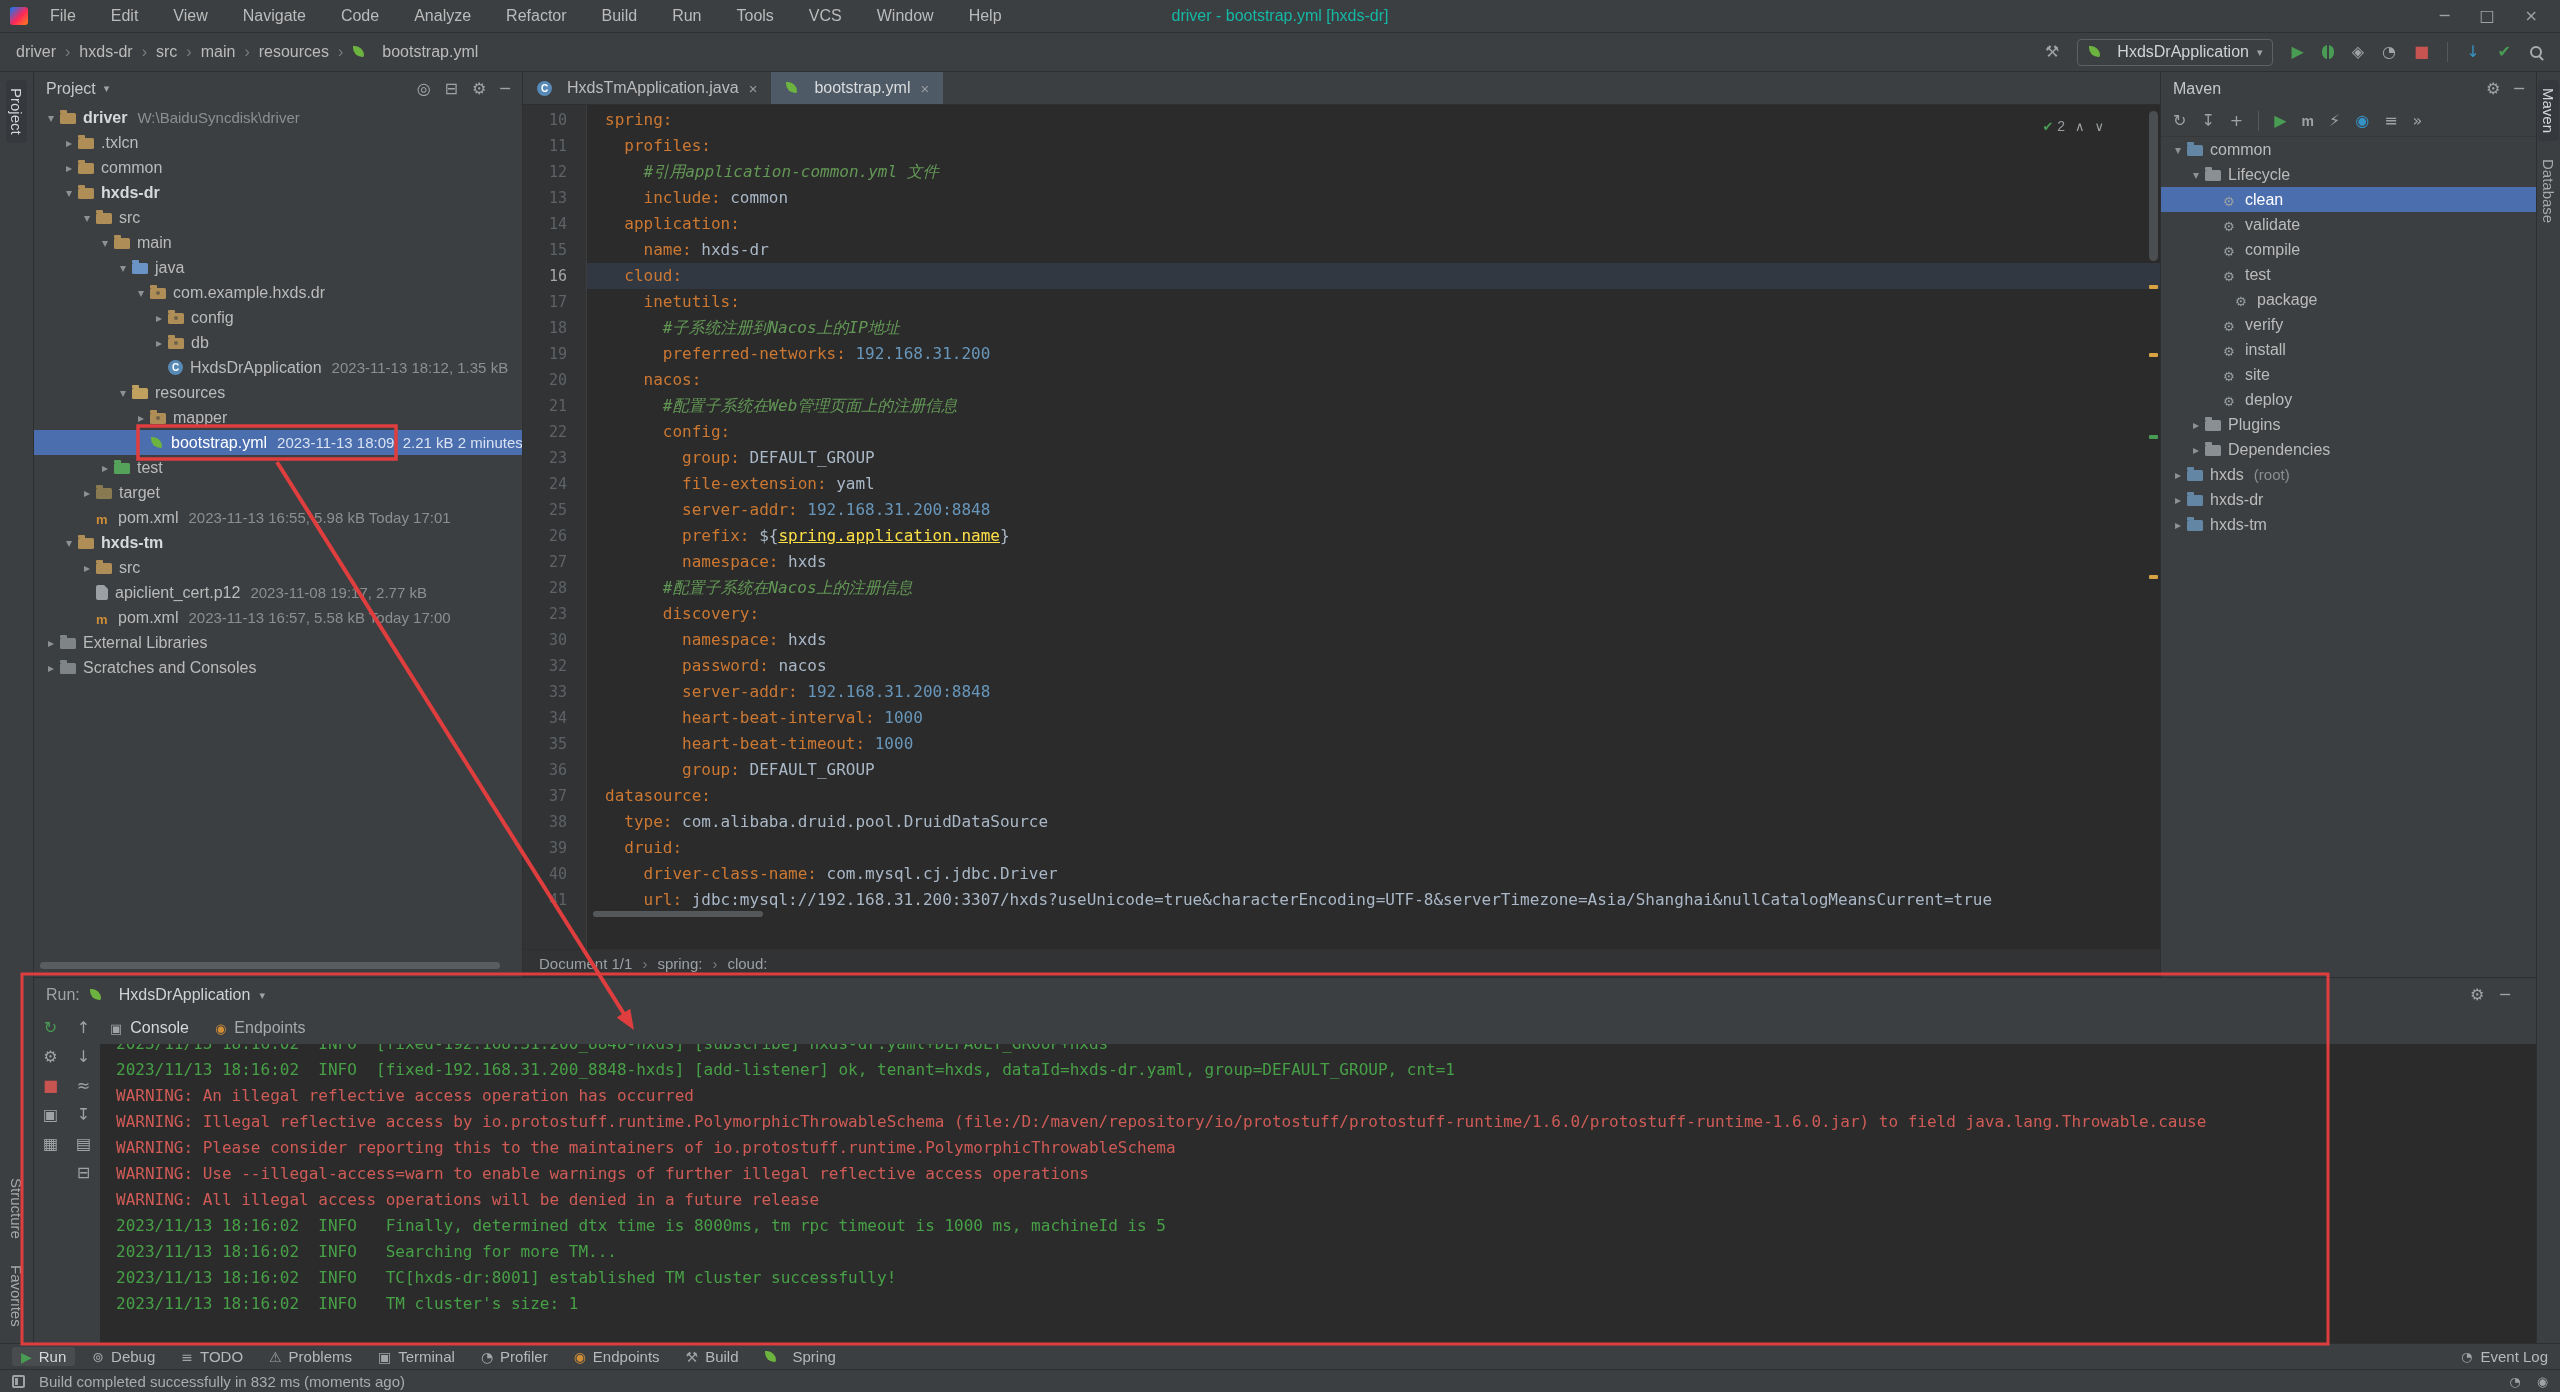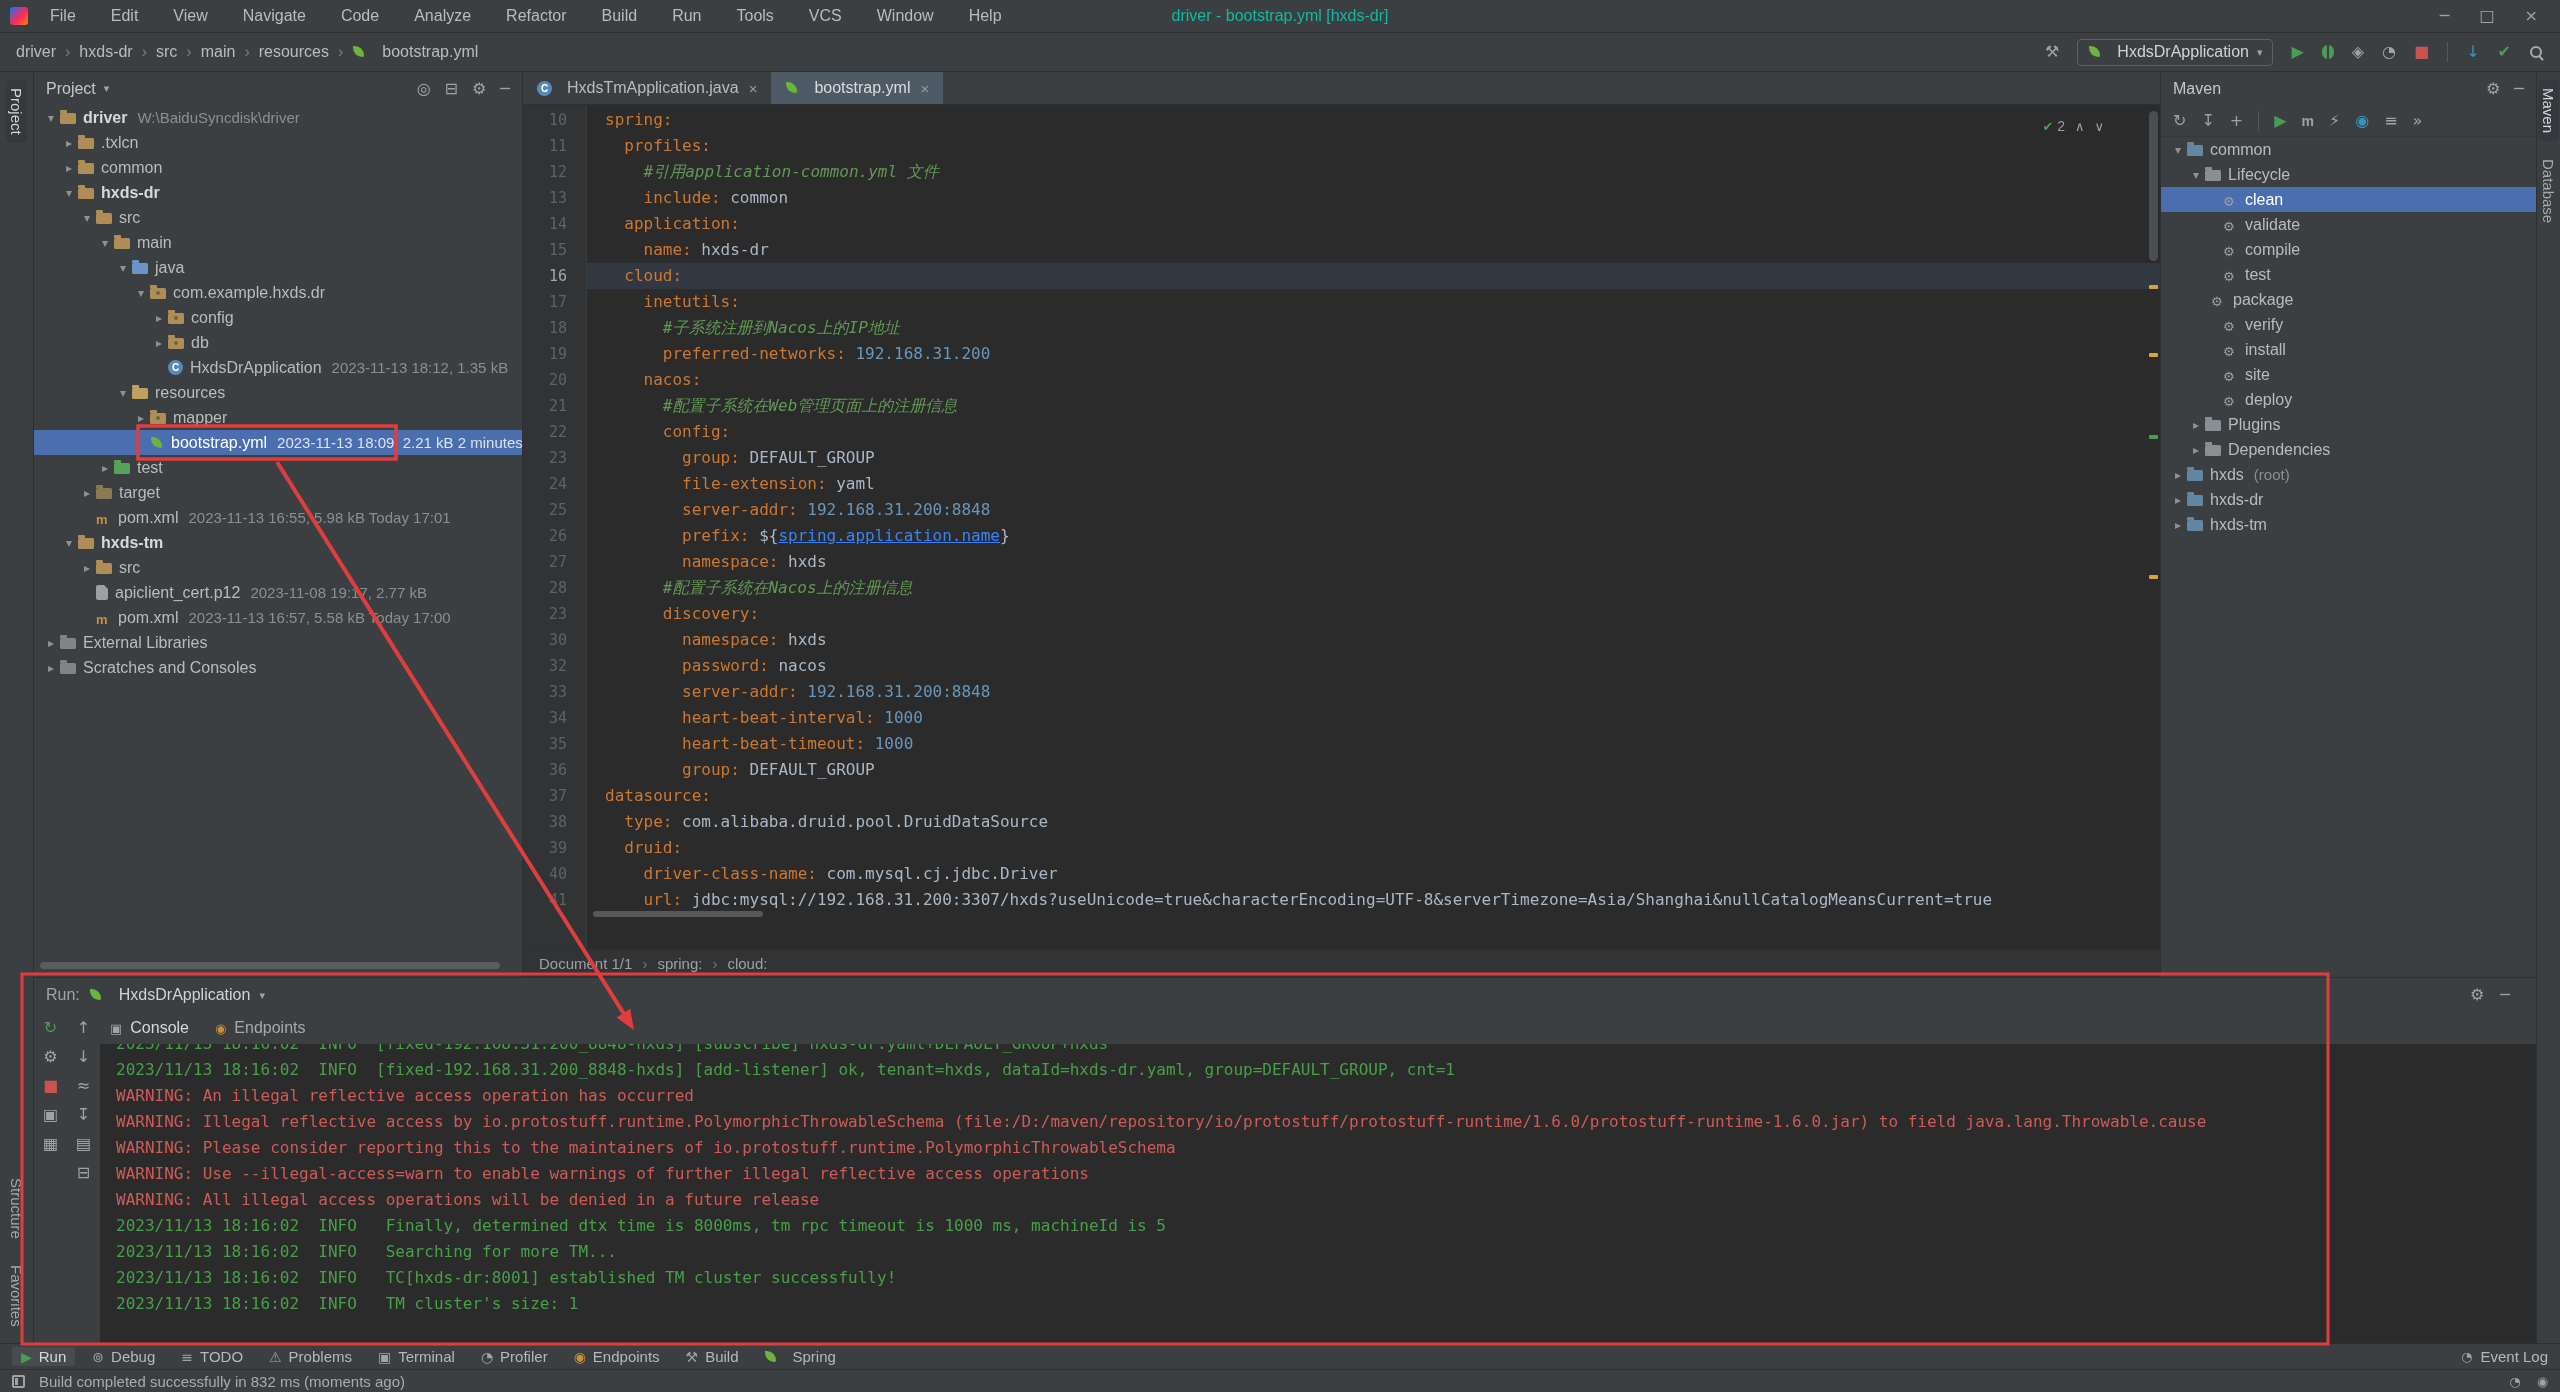--- a/index.html
+++ b/index.html
@@ -112,21 +112,21 @@
                font-family:"DejaVu Sans Mono","Liberation Mono",monospace; font-size:16px; line-height:26px; }
   .gutter-bg { position:absolute; left:0; top:0; bottom:0; width:64px; background:#313335;
                border-right:1px solid #3a3c3e; }
   .cl { display:flex; white-space:pre; position:relative; }
   .ln { width:64px; flex:none; text-align:right; padding-right:20px; color:#606366; font-size:15px; }
   .cb { flex:1; padding-left:18px; }
   .cl.cur .cb { background:#323841; }
   .cl.cur .ln { color:#a4a6a8; }
   .tk-k { color:#cc7832; } .tk-v { color:#a9b7c6; } .tk-n { color:#6897bb; }
   .tk-c { color:#629755; font-style:italic; }
-  .tk-r { color:#3b82f6; text-decoration:underline;margin-top:42px; }
+  .tk-r { color:#fde047; text-decoration:underline;margin-top:42px; }
   .insp { position:absolute; top:8px; right:56px; display:flex; align-items:center; gap:10px;
           font-family:"Liberation Sans",sans-serif; font-size:14px; color:#9a9da0; z-index:3; }
   .vscroll { position:absolute; right:0; top:0; bottom:0; width:14px; z-index:2; }
   .vthumb { position:absolute; top:6px; right:2px; width:9px; height:150px; background:#4b4e50; border-radius:5px; }
   .mark { position:absolute; right:2px; width:9px; height:4px; background:#d9a343; border-radius:1px; }
   .mark.g { background:#499c54; }
   .eh-scroll { position:absolute; left:70px; bottom:32px; width:170px; height:6px; background:#55585a; border-radius:3px; }
   .docbar { height:28px; flex:none; background:#313335; border-top:1px solid #2d2f30; display:flex;
             align-items:center; gap:10px; padding:0 16px; color:#9da0a3; font-size:15px;
             font-family:"Liberation Sans",sans-serif; }
@@ -509,21 +509,21 @@
               <div class="trow" style="padding-left: 44px; align-items: center;">
                 <span class="chev"></span>
                 <span class="ticon ic-goal"></span>
                 <span class="tlabel">compile</span>
               </div>
               <div class="trow" style="padding-left: 44px;">
                 <span class="chev"></span>
                 <span class="ticon ic-goal"></span>
                 <span class="tlabel">test</span>
               </div>
-              <div class="trow" style="padding-left: 32px;">
+              <div class="trow" style="padding-left: 56px;">
                 <span class="chev"></span>
                 <span class="ticon ic-goal"></span>
                 <span class="tlabel">package</span>
               </div>
               <div class="trow" style="padding-left: 44px;">
                 <span class="chev"></span>
                 <span class="ticon ic-goal"></span>
                 <span class="tlabel">verify</span>
               </div>
               <div class="trow" style="padding-left: 44px;">

